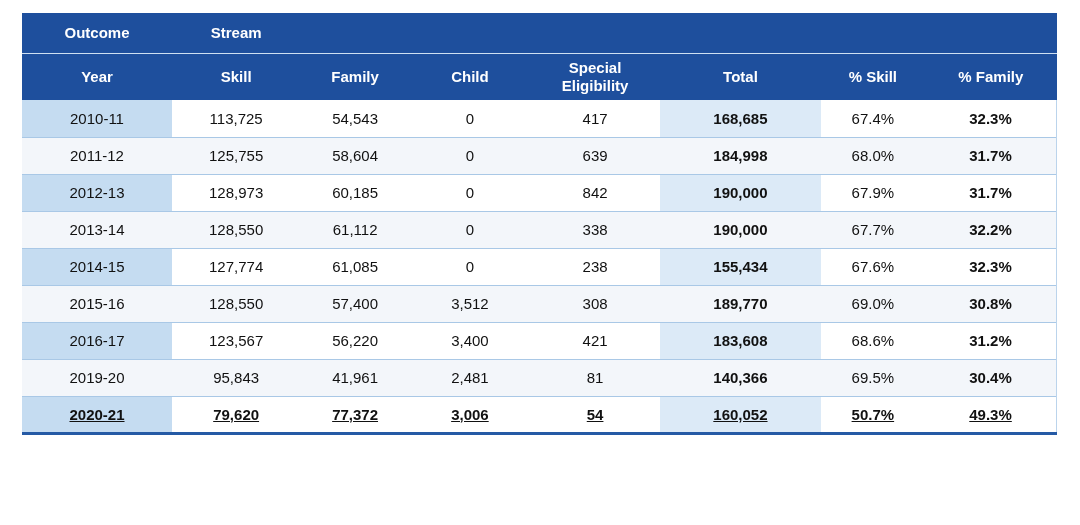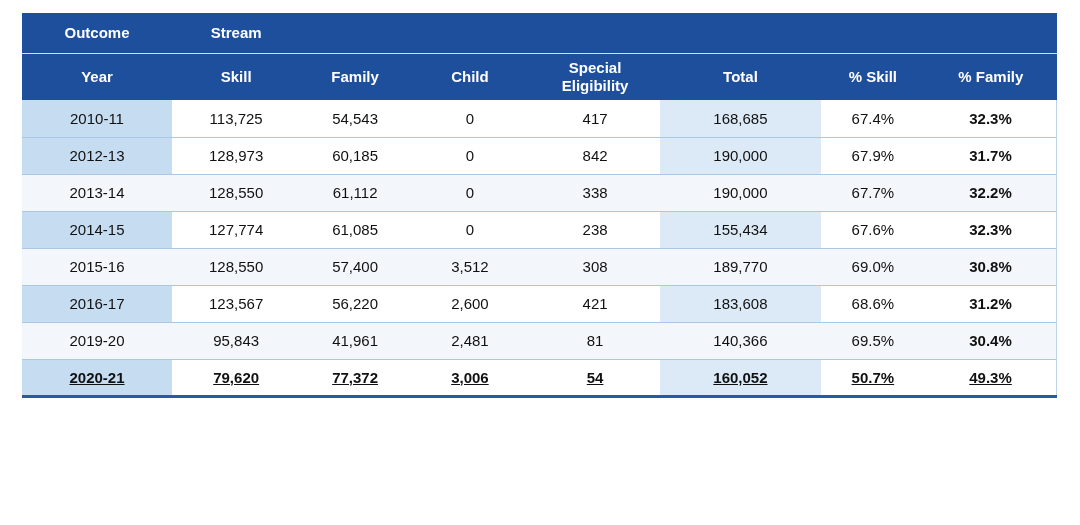--- a/index.html
+++ b/index.html
@@ -60,21 +60,21 @@
     font-size: 15px;
     color: var(--body-text);
     background: #ffffff;
     border-top: 1px solid var(--row-separator);
     padding: 0 4px;
   }
   tbody tr:first-child td { border-top: none; }
   tbody td:last-child { border-right: 1px solid var(--edge-line); font-weight: bold; }
   tbody tr.alt td { background: var(--row-alt-bg); }
   tbody td.year-cell { background: var(--year-col-bg); }
-  tbody td.total-cell { background: var(--total-col-bg); font-weight: normal; }
+  tbody td.total-cell { background: var(--total-col-bg); font-weight: bold; }
   tbody tr.bold-row td { font-weight: bold; text-decoration: underline; }
 </style>
 </head>
 <body>
 
 <div class="page">
   <table class="data-table">
     <colgroup>
       <col style="width:14.5%">
       <col style="width:12.4%">
@@ -106,20 +106,30 @@
         <tr>
           <td class="year-cell">2010-11</td>
           <td>113,725</td>
           <td>54,543</td>
           <td>0</td>
           <td>417</td>
           <td class="total-cell">168,685</td>
           <td>67.4%</td>
           <td>32.3%</td>
         </tr>
+        <tr class="alt">
+          <td class="year-cell">2011-12</td>
+          <td>125,755</td>
+          <td>58,604</td>
+          <td>0</td>
+          <td>639</td>
+          <td class="total-cell">184,998</td>
+          <td>68.0%</td>
+          <td>31.7%</td>
+        </tr>
         <tr>
           <td class="year-cell">2012-13</td>
           <td>128,973</td>
           <td>60,185</td>
           <td>0</td>
           <td>842</td>
           <td class="total-cell">190,000</td>
           <td>67.9%</td>
           <td>31.7%</td>
         </tr>
@@ -150,21 +160,21 @@
           <td>3,512</td>
           <td>308</td>
           <td class="total-cell">189,770</td>
           <td>69.0%</td>
           <td>30.8%</td>
         </tr>
         <tr>
           <td class="year-cell">2016-17</td>
           <td>123,567</td>
           <td>56,220</td>
-          <td>2,600</td>
+          <td>3,400</td>
           <td>421</td>
           <td class="total-cell">183,608</td>
           <td>68.6%</td>
           <td>31.2%</td>
         </tr>
         <tr class="alt">
           <td class="year-cell">2019-20</td>
           <td>95,843</td>
           <td>41,961</td>
           <td>2,481</td>

